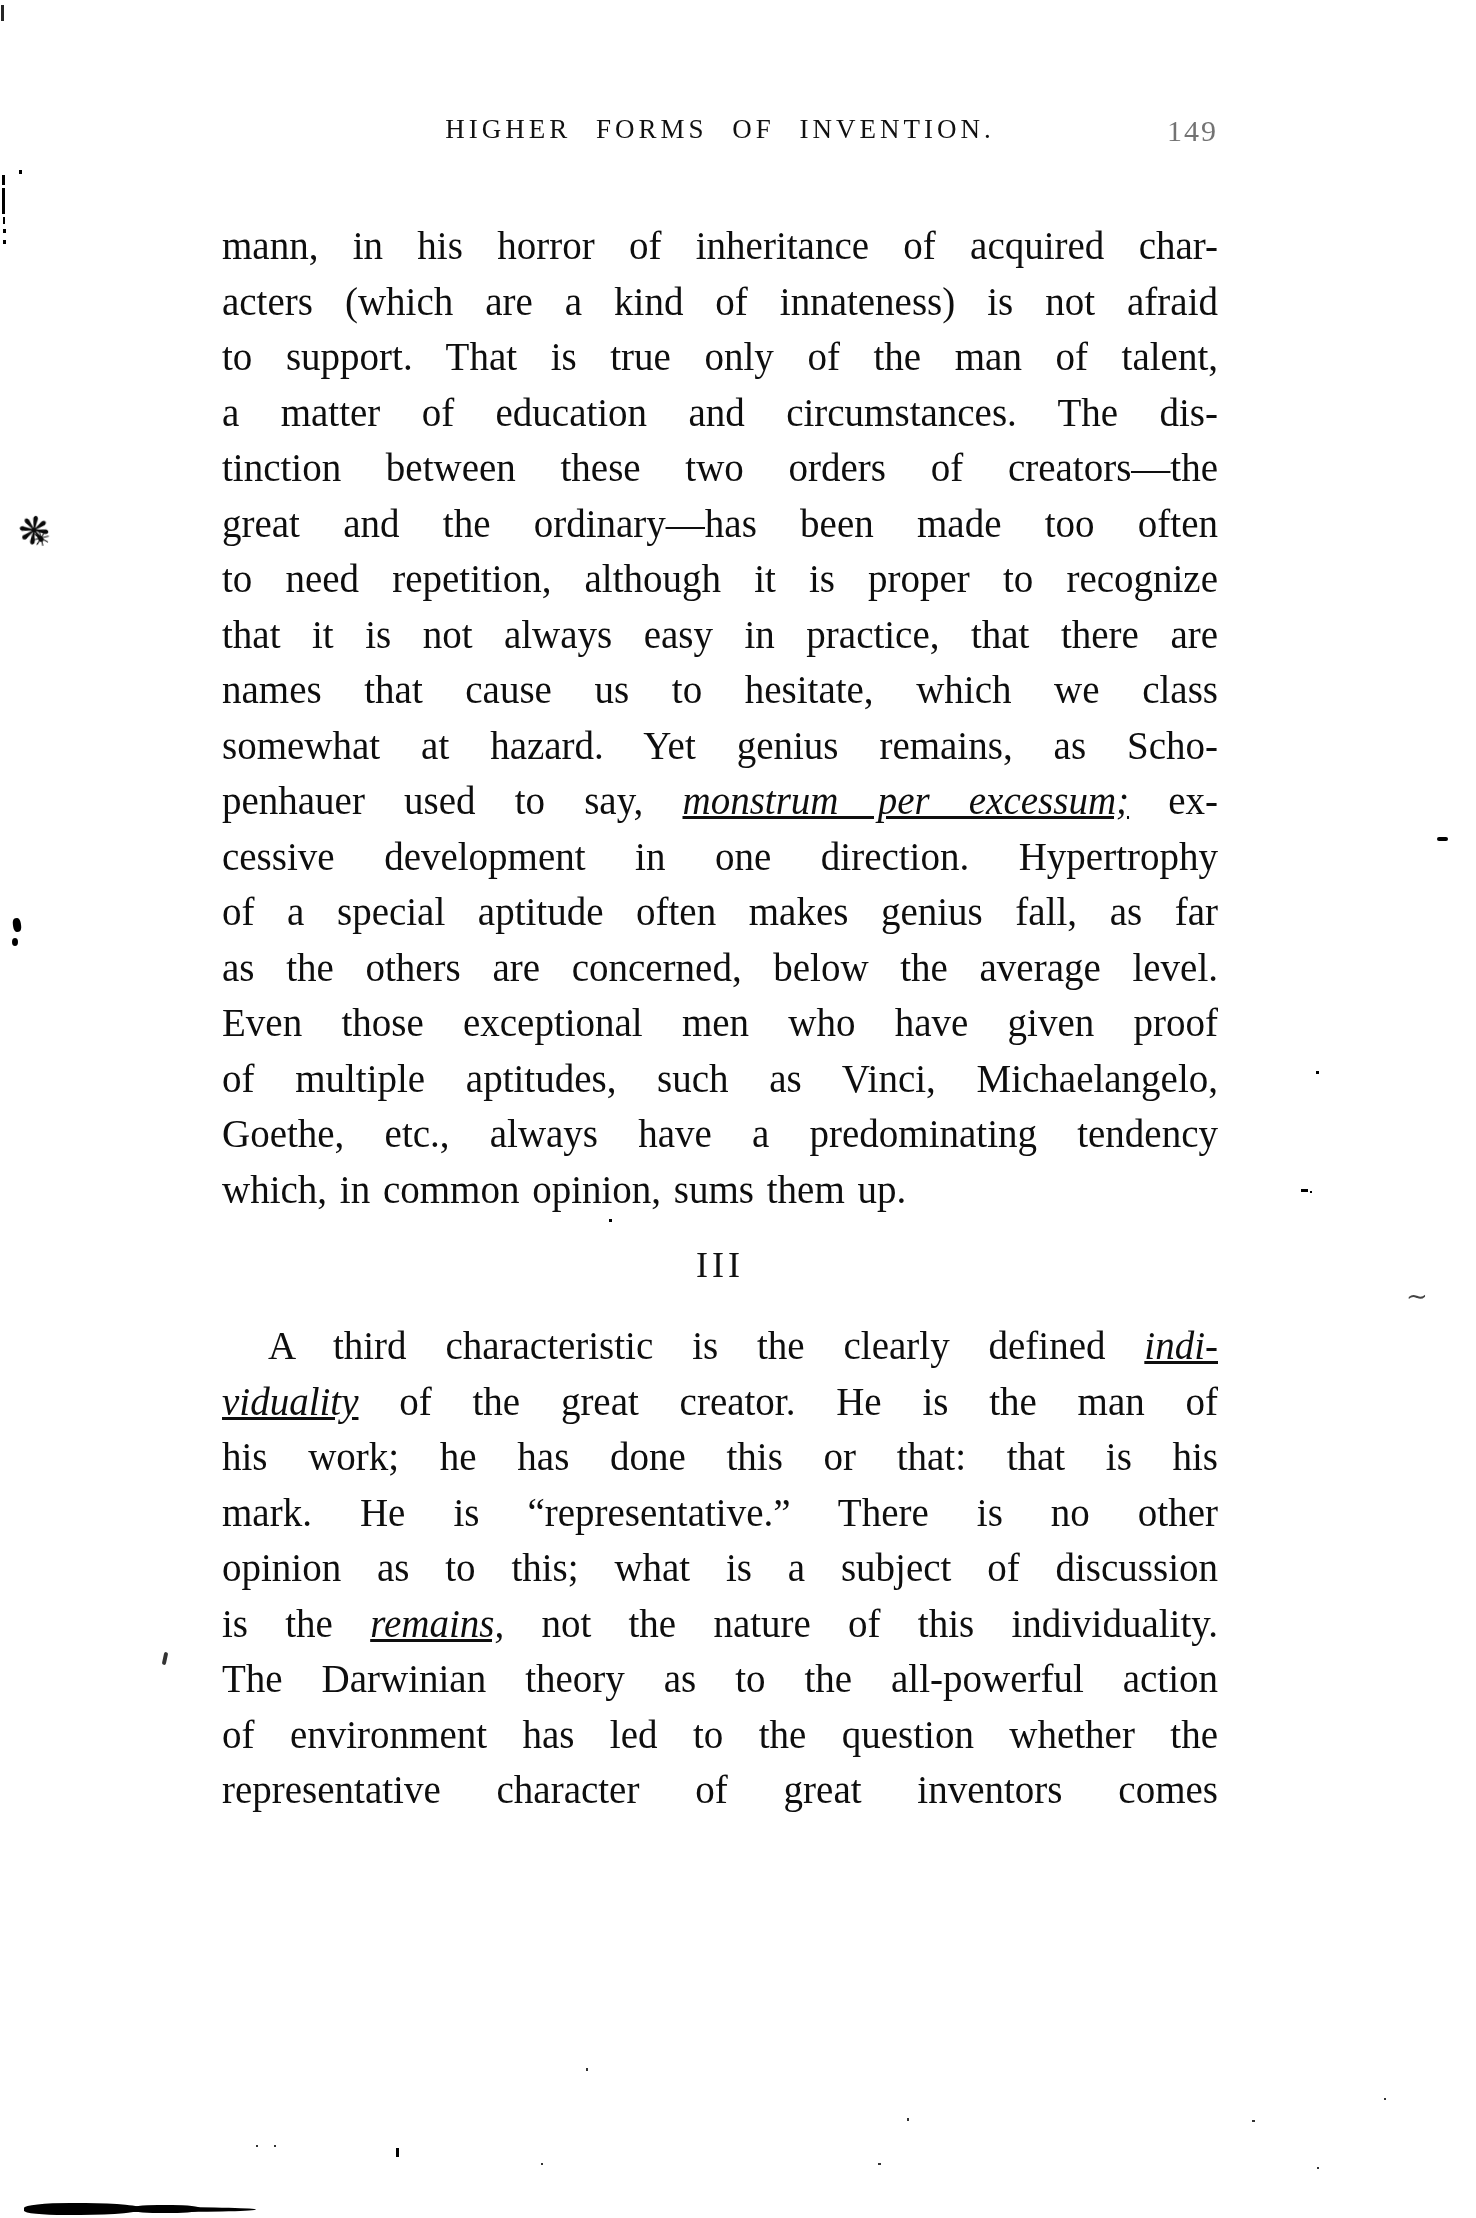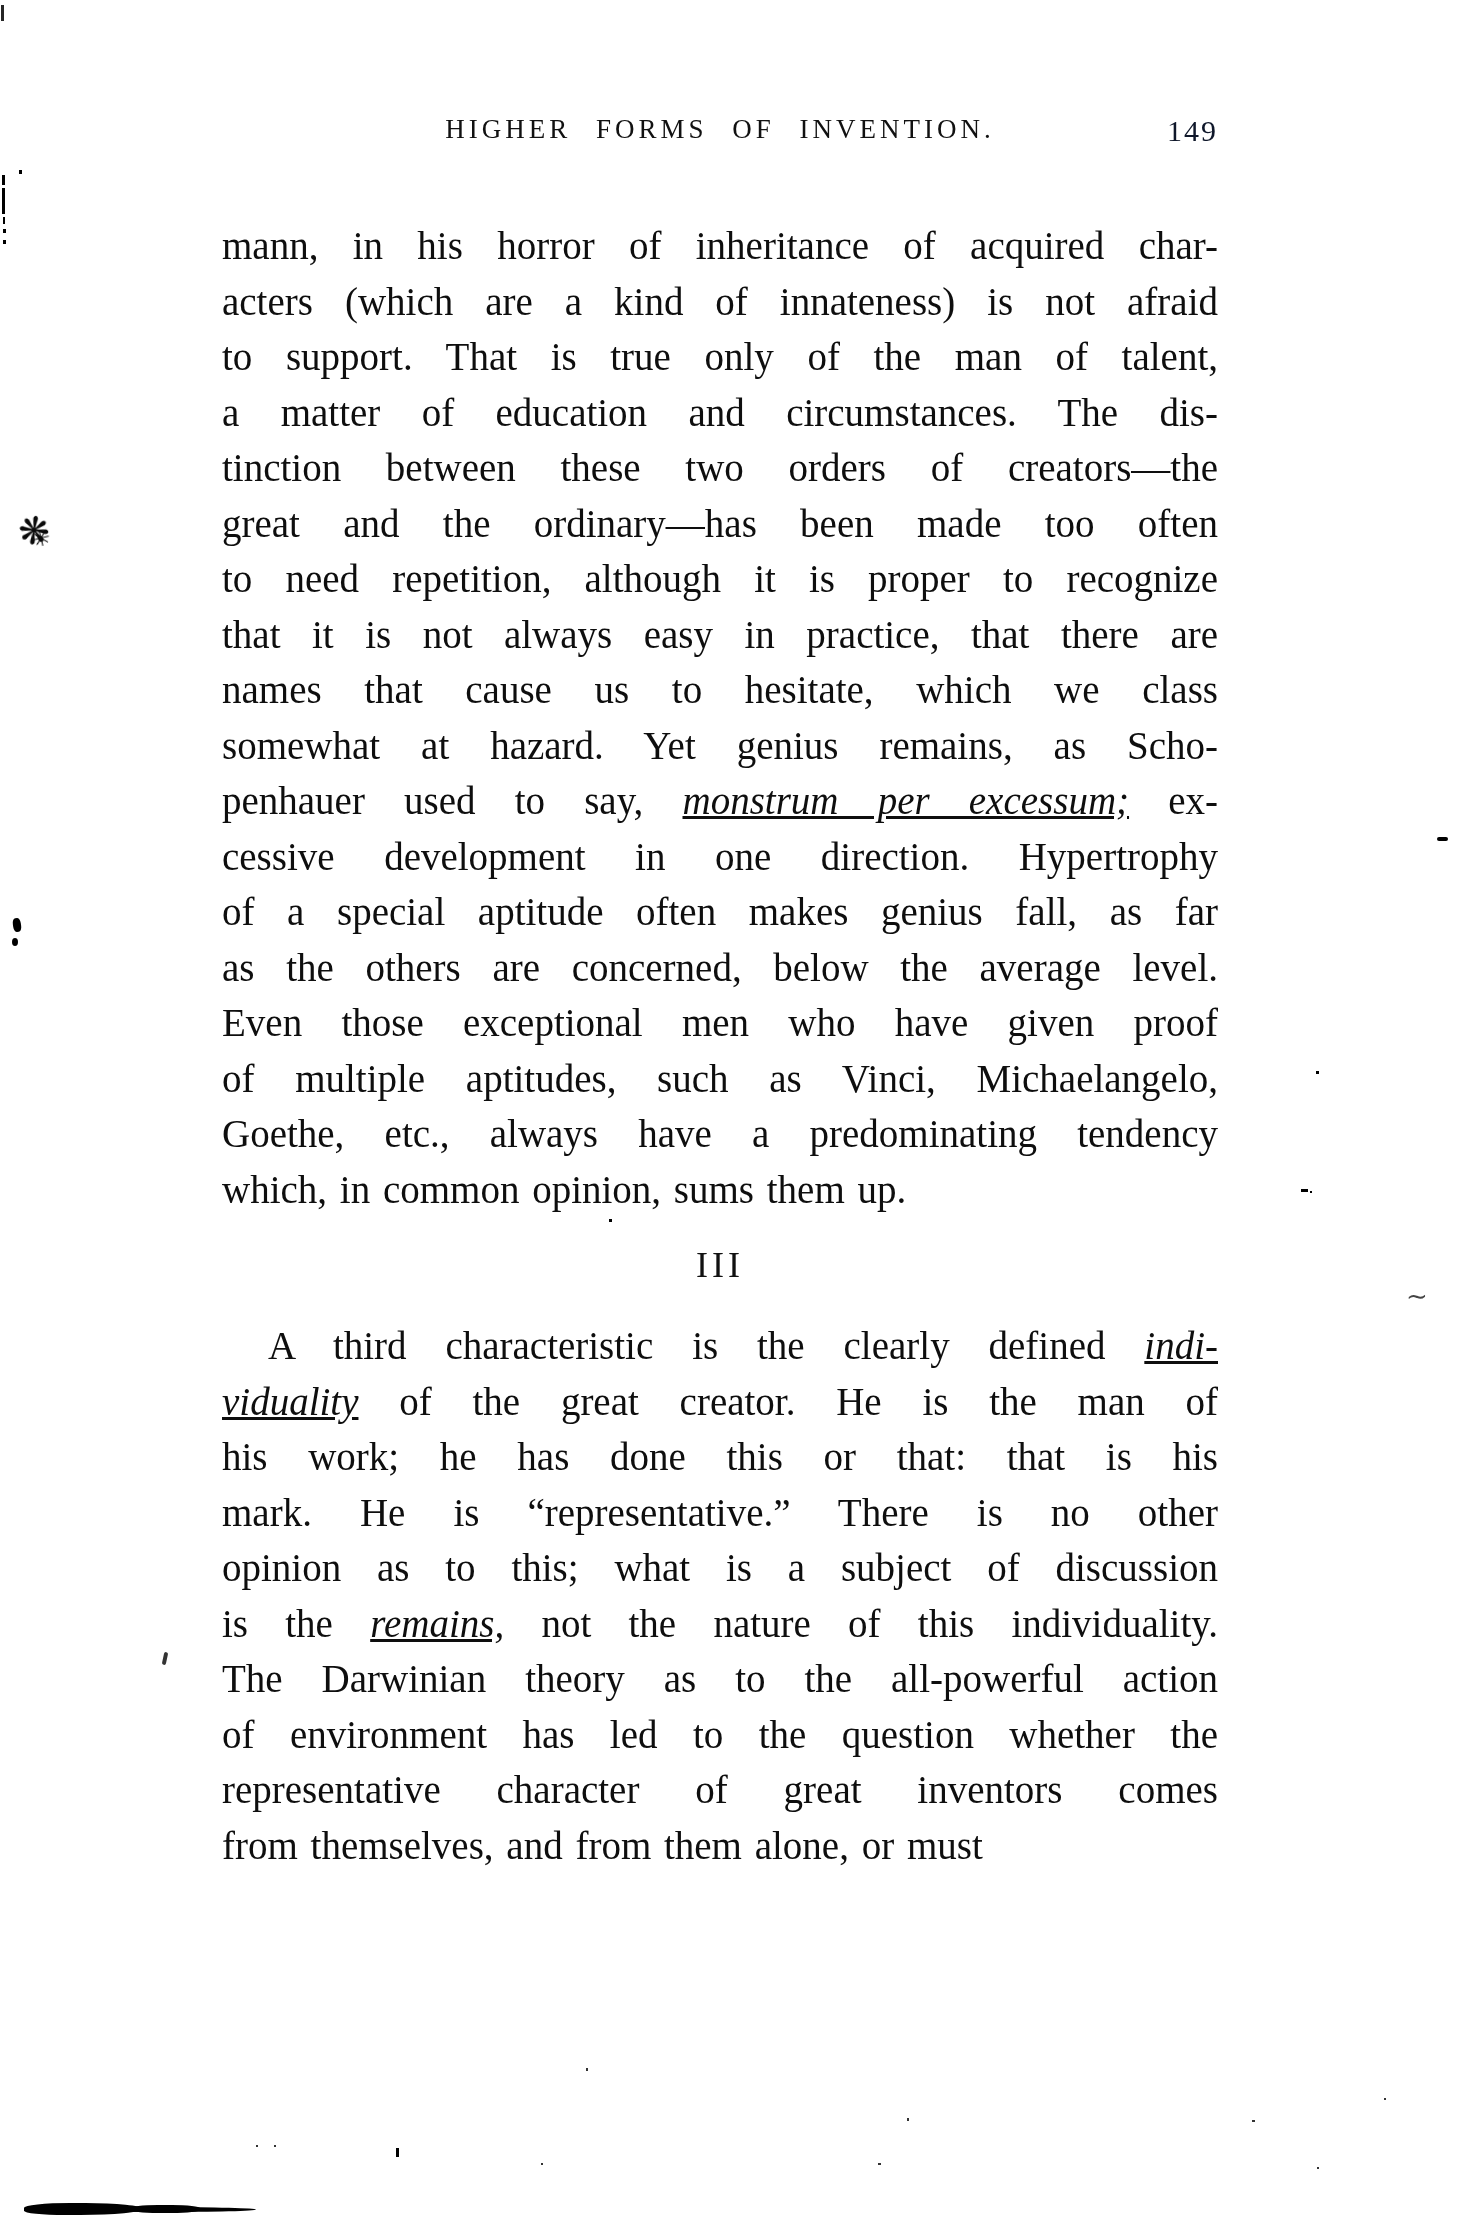--- a/index.html
+++ b/index.html
@@ -31,21 +31,21 @@
     letter-spacing: 4px;
     word-spacing: 14px;
     color: #111;
   }
   .folio {
     position: absolute;
     top: 0;
     right: 0;
     font-size: 30px;
     letter-spacing: 2px;
-    color: #0f172a;
+    color: #737373;
     text-align: right;
   }
   
   .textblock {
     position: absolute;
     left: 222px;
     width: 996px;
     font-size: 39px;
     word-spacing: 3px;
   }
@@ -117,21 +117,20 @@
   <div class="textblock para2">
       <div class="tline"><span>A third characteristic is the clearly defined </span><span class="it">indi-</span></div>
       <div class="tline"><span class="it">viduality</span><span> of the great creator.  He is the man of</span></div>
       <div class="tline"><span>his work; he has done this or that: that is his</span></div>
       <div class="tline"><span>mark.  He is “representative.”  There is no other</span></div>
       <div class="tline"><span>opinion as to this; what is a subject of discussion</span></div>
       <div class="tline"><span>is the </span><span class="it">remains,</span><span> not the nature of this individuality.</span></div>
       <div class="tline"><span>The Darwinian theory as to the all-powerful action</span></div>
       <div class="tline"><span>of environment has led to the question whether the</span></div>
       <div class="tline"><span>representative character of great inventors comes</span></div>
-      <div class="tline tline-last"><span>from themselves, and from them alone, or must</span></div>
     </div>
 
   <div class="art" style="left:1px;top:5px;width:3px;height:16px;opacity:.85;"></div>
   <div class="art" style="left:2px;top:175px;width:3px;height:10px;"></div>
   <div class="art" style="left:2px;top:188px;width:3px;height:26px;"></div>
   <div class="art" style="left:3px;top:217px;width:2px;height:7px;"></div>
   <div class="art" style="left:19px;top:170px;width:3px;height:4px;"></div>
   <div class="art" style="left:3px;top:229px;width:3px;height:4px;"></div>
   <div class="art" style="left:3px;top:240px;width:3px;height:4px;"></div>
 

